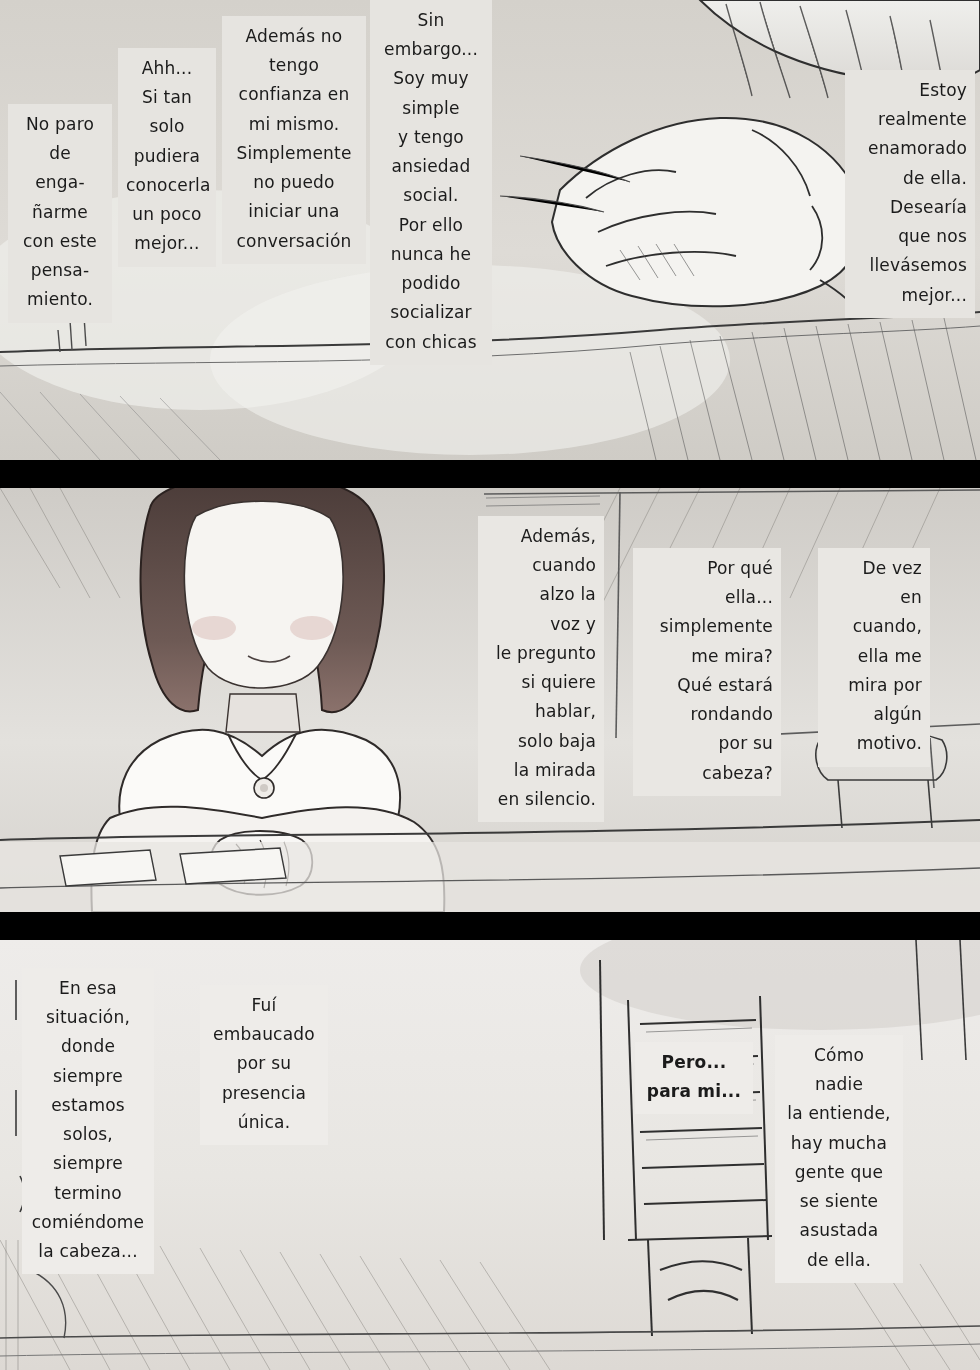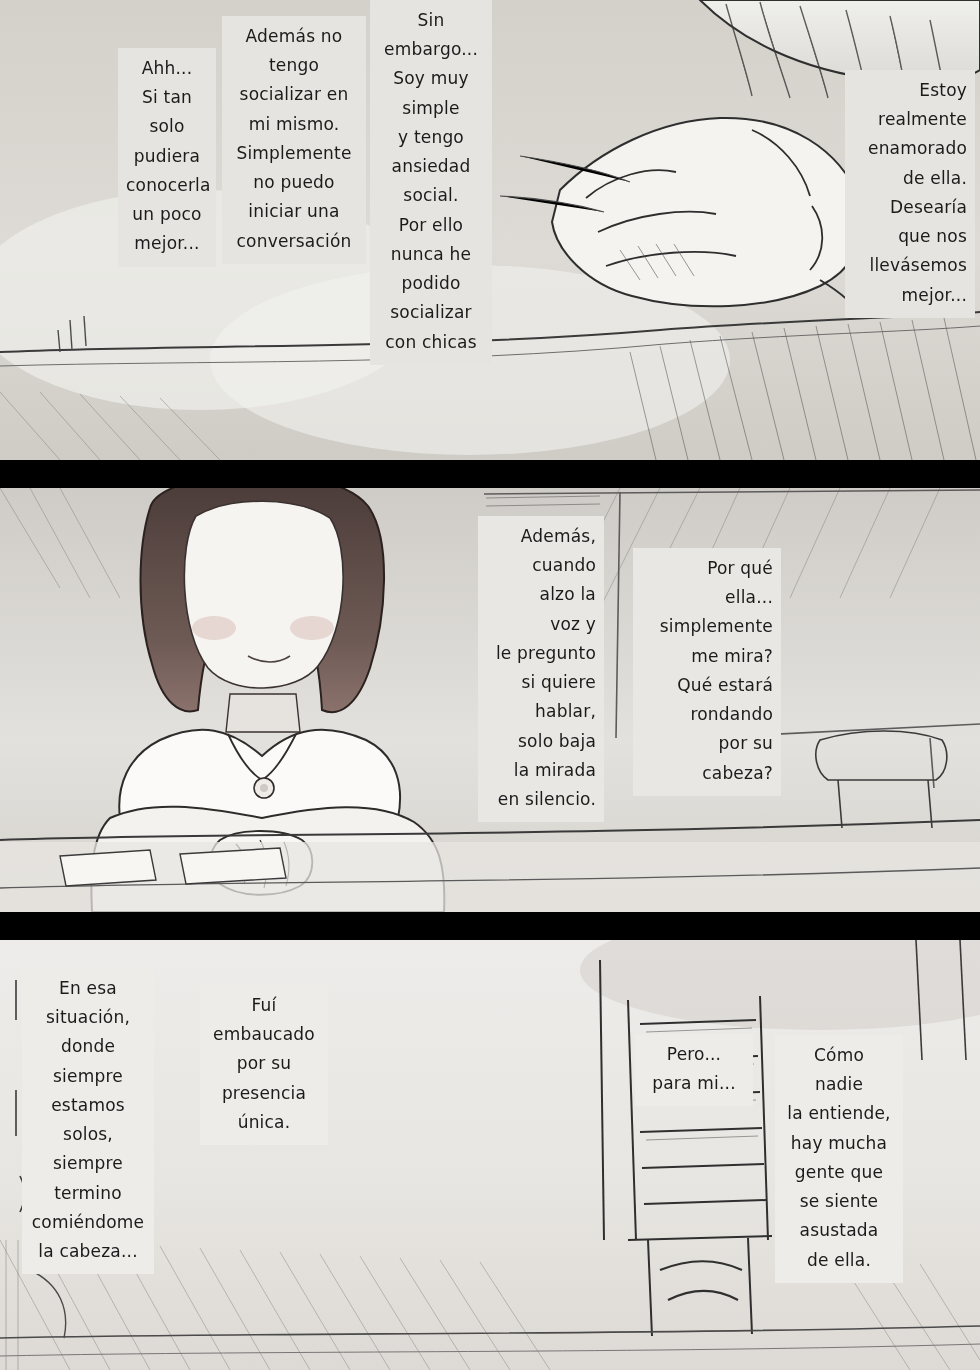--- a/index.html
+++ b/index.html
@@ -69,21 +69,21 @@
 
   
   #cap-2-1 { left: 478px; top: 28px;  width: 126px; }
   #cap-2-2 { left: 633px; top: 60px;  width: 148px; }
   #cap-2-3 { left: 818px; top: 60px;  width: 112px; }
 
   
   #cap-3-1 { left: 22px;  top: 28px;  width: 132px; }
   #cap-3-2 { left: 200px; top: 45px;  width: 128px; }
   #cap-3-3 { left: 357px; top: 88px;  width: 150px; }
-  #cap-3-4 { left: 635px; top: 94px; width: 118px; }
+  #cap-3-4 { left: 635px; top: 102px; width: 118px; font-weight: bold; }
   #cap-3-5 { left: 775px; top: 95px;  width: 128px; }
 </style>
 </head>
 <body>
 
 <div class="page">
 
   <div class="panel" id="panel-1">
     <div class="art">
       <svg viewBox="0 0 980 460" preserveAspectRatio="none" xmlns="http://www.w3.org/2000/svg">
@@ -159,30 +159,37 @@
             <path d="M84 316 L 86 346"></path>
           <path d="M58 330 L 60 352"></path>
         </g>
         <g stroke="#4a4a4a" stroke-width="1.2">
           <path d="M520 156 C 560 162, 600 170, 630 182"></path>
           <path d="M500 196 C 540 198, 575 204, 604 212"></path>
         </g>
       </svg>
     </div>
 
+    <div class="caption" id="cap-1-1">No paro
+de
+enga-
+ñarme
+con este
+pensa-
+miento.</div>
     <div class="caption" id="cap-1-2">Ahh...
 Si tan
 solo
 pudiera
 conocerla
 un poco
 mejor...</div>
     <div class="caption" id="cap-1-3">Además no
 tengo
-socializar en
+confianza en
 mi mismo.
 Simplemente
 no puedo
 iniciar una
 conversación</div>
     <div class="caption" id="cap-1-4">Sin
 embargo...
 Soy muy
 simple
 y tengo
@@ -304,20 +311,26 @@
 la mirada
 en silencio.</div>
     <div class="caption light" id="cap-2-2">Por qué
 ella...
 simplemente
 me mira?
 Qué estará
 rondando
 por su
 cabeza?</div>
+    <div class="caption light" id="cap-2-3">De vez
+en cuando,
+ella me
+mira por
+algún
+motivo.</div>
   </div>
 
   <div class="gutter" id="gutter-2"></div>
 
   <div class="panel" id="panel-3">
     <div class="art">
       <svg viewBox="0 0 980 430" preserveAspectRatio="none" xmlns="http://www.w3.org/2000/svg">
         <defs>
           <linearGradient id="p3bg" x1="0" y1="0" x2="0" y2="1">
             <stop offset="0%" stop-color="#eeecea"></stop>

